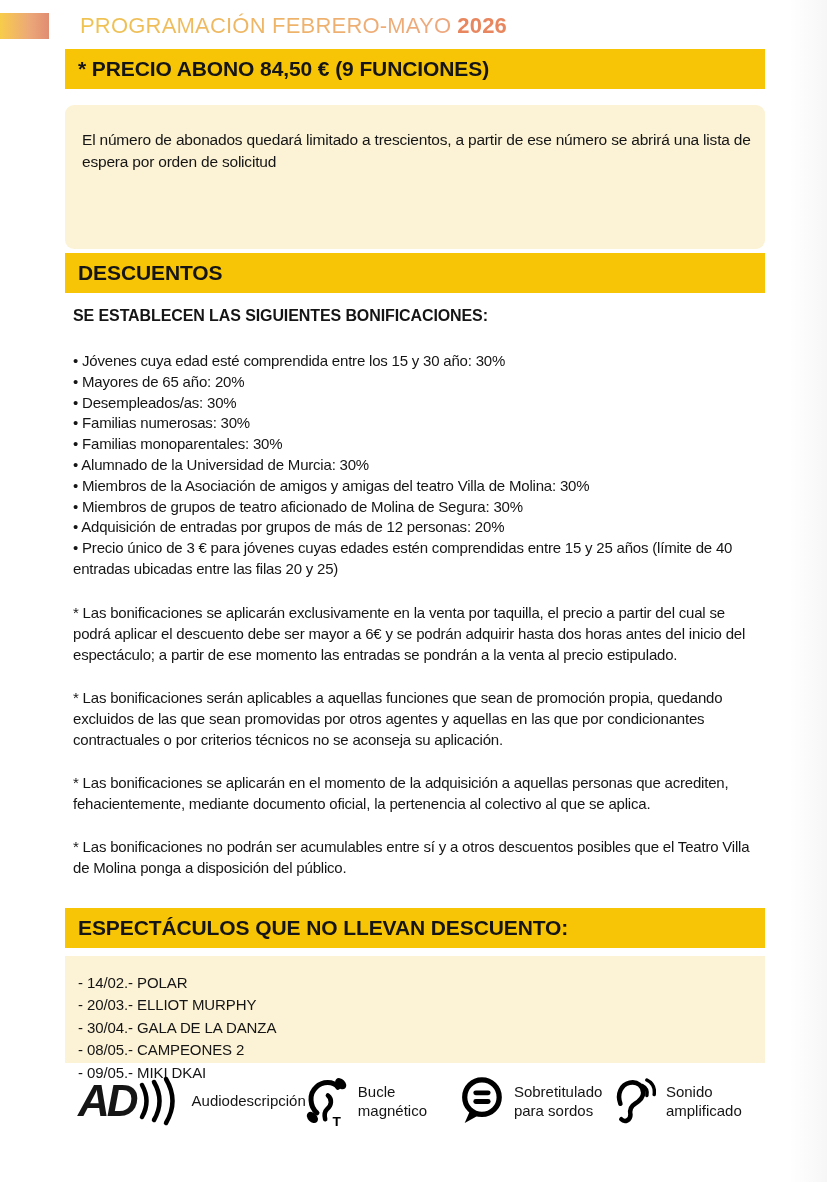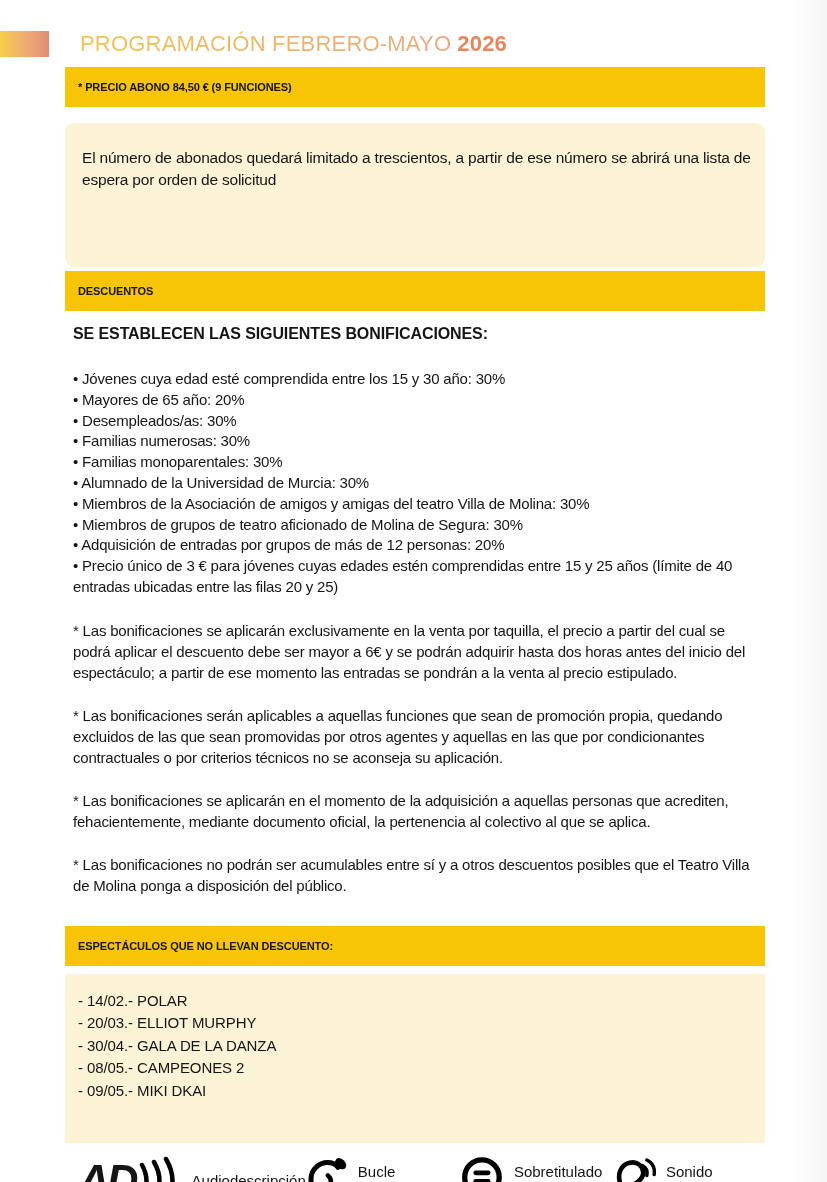--- a/index.html
+++ b/index.html
@@ -16,21 +16,21 @@
     font-family:"Liberation Sans", sans-serif;
     color:var(--ink);
     overflow:hidden;
   }
   .page-edge{
     position:absolute;right:0;top:0;width:38px;height:100%;
     background:linear-gradient(to right, rgba(0,0,0,0), rgba(0,0,0,0.035));
     pointer-events:none;
   }
   
-  .doc-header{position:relative;margin-top:30px;height:28px;}
+  .doc-header{position:relative;margin-top:12px;height:28px;}
   .grad-bar{
     position:absolute;left:0;top:1px;width:49px;height:26px;
     background:linear-gradient(90deg,#F8CC4A 0%,#ECA878 60%,#E08D72 100%);
   }
   .doc-title{
     margin-left:80px;
     font-size:22px;
     line-height:27px;
     font-weight:400;
     letter-spacing:0.2px;
@@ -47,21 +47,21 @@
     color:var(--year-color,#E8875F);
     margin-left:6px;
   }
   
   .col{margin-left:65px;width:700px;}
   .banner{
     background:var(--gold);
     height:40px;
     display:flex;align-items:center;
     padding-left:13px;
-    font-size:11px;font-weight:700;
+    font-size:21px;font-weight:700;
     letter-spacing:-0.1px;
   }
   .banner-price{margin-top:9px;}
   .note-box{
     margin-top:16px;
     background:var(--cream);
     height:144px;
     padding:24px 14px 0 17px;
     font-size:15.5px;
     line-height:22px;
@@ -77,21 +77,21 @@
     margin-top:26px;
     line-height:20.8px;
   }
   ul.bonif-list li::before{content:"• ";}
   .conditions p{margin-top:22px;line-height:21px;}
   
   .banner-nodiscount{margin-top:30px;}
   .shows-box{
     margin-top:8px;
     background:var(--cream);
-    height:169px;
+    height:107px;
     padding:16px 14px 0 13px;
     font-size:15px;
     letter-spacing:-0.1px;
   }
   .shows-box .show-line{line-height:22.5px;}
   
   .access-footer{
     margin:12px 0 0 78px;
     width:688px;
     display:flex;

